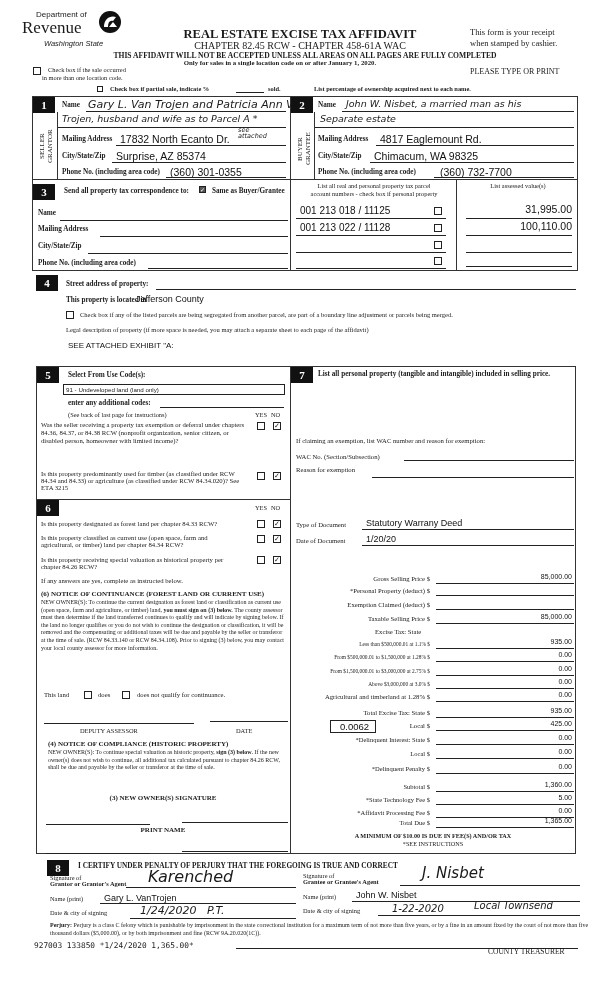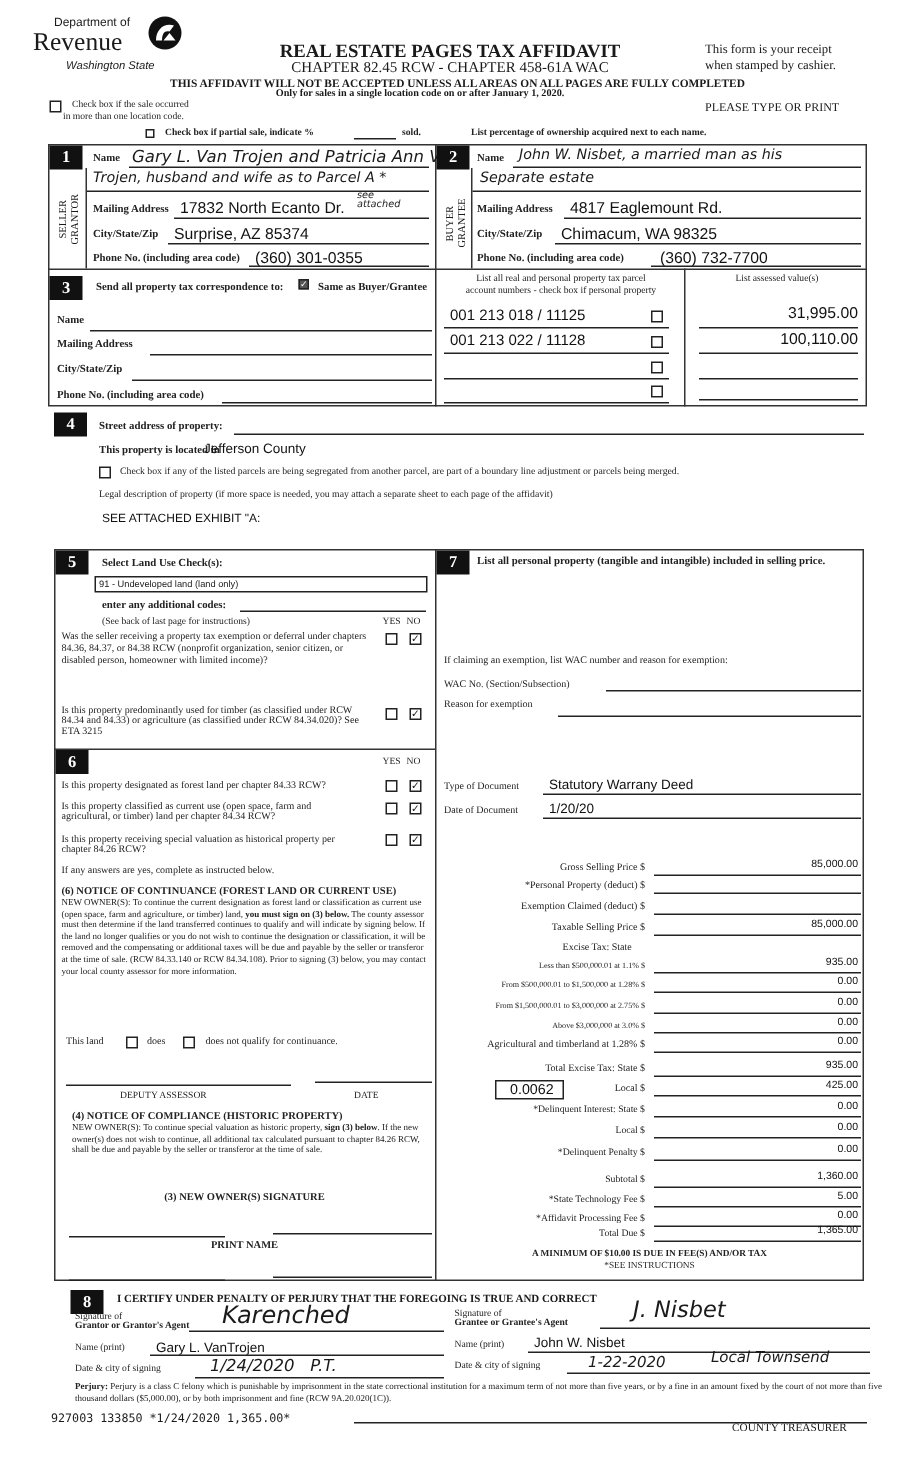--- a/index.html
+++ b/index.html
@@ -26,21 +26,21 @@
   <div class="abs sans" style="left:18px;top:0;font-size:8px;">Department of</div>
   <div class="abs serif" style="left:4px;top:8px;font-size:17px;font-weight:normal;">Revenue</div>
   <div class="abs sans" style="left:26px;top:29px;font-size:7.5px;font-style:italic;">Washington State</div>
   <svg class="abs" style="left:80px;top:0;" width="24" height="24" viewBox="0 0 24 24">
     <circle cx="12" cy="12" r="11" fill="#111"></circle>
     <path d="M6 17 C6 9 12 5 18 7 L15 11 C12 10 10 12 10 17 Z" fill="#fff"></path>
     <path d="M11 17 L15 12 L19 17 Z" fill="#fff"></path>
   </svg>
 </div>
 
-<div class="abs serif" style="left:0;width:600px;top:27px;text-align:center;font-size:12.5px;font-weight:bold;">REAL ESTATE PAGES TAX AFFIDAVIT</div>
+<div class="abs serif" style="left:0;width:600px;top:27px;text-align:center;font-size:12.5px;font-weight:bold;">REAL ESTATE EXCISE TAX AFFIDAVIT</div>
 <div class="abs serif" style="left:0;width:600px;top:40px;text-align:center;font-size:10px;">CHAPTER 82.45 RCW - CHAPTER 458-61A WAC</div>
 <div class="abs serif" style="left:470px;top:27px;font-size:8.5px;">This form is your receipt</div>
 <div class="abs serif" style="left:470px;top:38px;font-size:8.5px;">when stamped by cashier.</div>
 <div class="abs serif" style="left:0;width:610px;top:51px;text-align:center;font-size:7.6px;font-weight:bold;">THIS AFFIDAVIT WILL NOT BE ACCEPTED UNLESS ALL AREAS ON ALL PAGES ARE FULLY COMPLETED</div>
 <div class="abs serif" style="left:0;width:560px;top:59px;text-align:center;font-size:6.8px;font-weight:bold;">Only for sales in a single location code on or after January 1, 2020.</div>
 
 <div class="cb" style="left:33px;top:67px;"></div>
 <div class="abs small" style="left:48px;top:66px;">Check box if the sale occurred</div>
 <div class="abs small" style="left:42px;top:74px;">in more than one location code.</div>
 <div class="abs serif" style="left:470px;top:67px;font-size:8px;">PLEASE TYPE OR PRINT</div>
@@ -143,21 +143,21 @@
 <div class="cb" style="left:66px;top:311px;"></div>
 <div class="abs small" style="left:80px;top:311px;font-size:6.5px;">Check box if any of the listed parcels are being segregated from another parcel, are part of a boundary line adjustment or parcels being merged.</div>
 <div class="abs small" style="left:66px;top:326px;font-size:6.5px;">Legal description of property (if more space is needed, you may attach a separate sheet to each page of the affidavit)</div>
 <div class="abs fill" style="left:68px;top:341px;font-size:8px;">SEE ATTACHED EXHIBIT "A:</div>
 
 <div class="abs" style="left:36px;top:366px;width:540px;height:488px;border:1px solid #333;"></div>
 <div class="vl" style="left:290px;top:366px;height:488px;"></div>
 <div class="hl" style="left:36px;top:499px;width:254px;"></div>
 
 <div class="badge" style="left:37px;top:367px;">5</div>
-<div class="abs lbl" style="left:68px;top:371px;">Select Land Use Check(s):</div>
+<div class="abs lbl" style="left:68px;top:371px;">Select From Use Code(s):</div>
 <div class="abs" style="left:63px;top:384px;width:222px;height:11px;border:1px solid #222;">
   <span class="abs sans" style="left:2px;top:1px;font-size:6.2px;">91 - Undeveloped land (land only)</span>
 </div>
 <div class="abs lbl" style="left:68px;top:399px;">enter any additional codes:</div>
 <div class="ln" style="left:160px;top:407px;width:124px;"></div>
 <div class="abs small" style="left:68px;top:411px;">(See back of last page for instructions)</div>
 <div class="abs small" style="left:255px;top:411px;">YES</div>
 <div class="abs small" style="left:271px;top:411px;">NO</div>
 <div class="abs small" style="left:41px;top:421px;width:208px;font-size:6.7px;white-space:normal;">Was the seller receiving a property tax exemption or deferral under chapters 84.36, 84.37, or 84.38 RCW (nonprofit organization, senior citizen, or disabled person, homeowner with limited income)?</div>
 <div class="cb" style="left:257px;top:422px;"></div>

